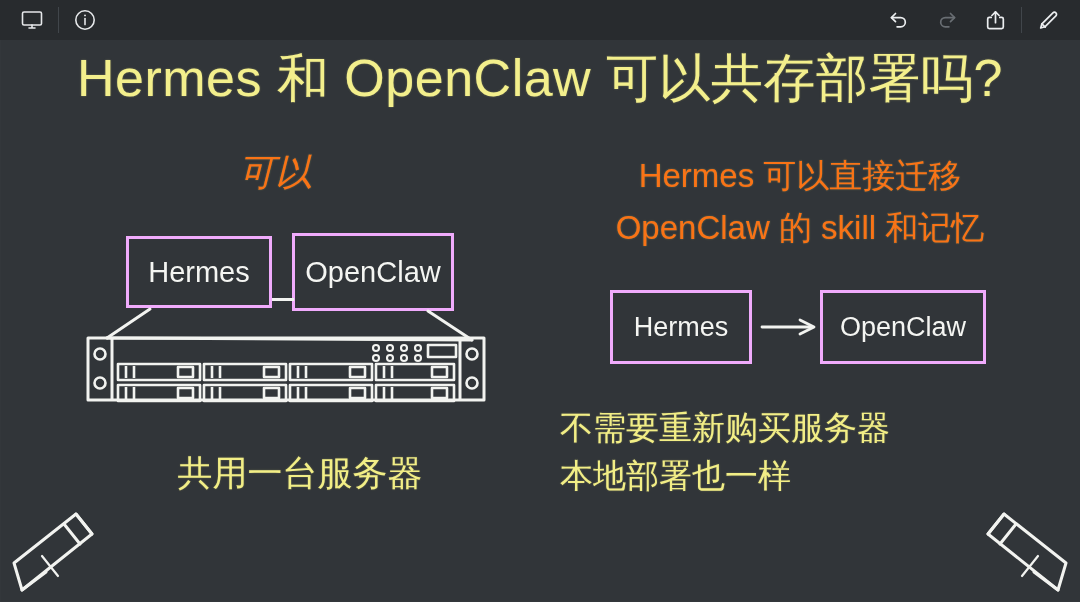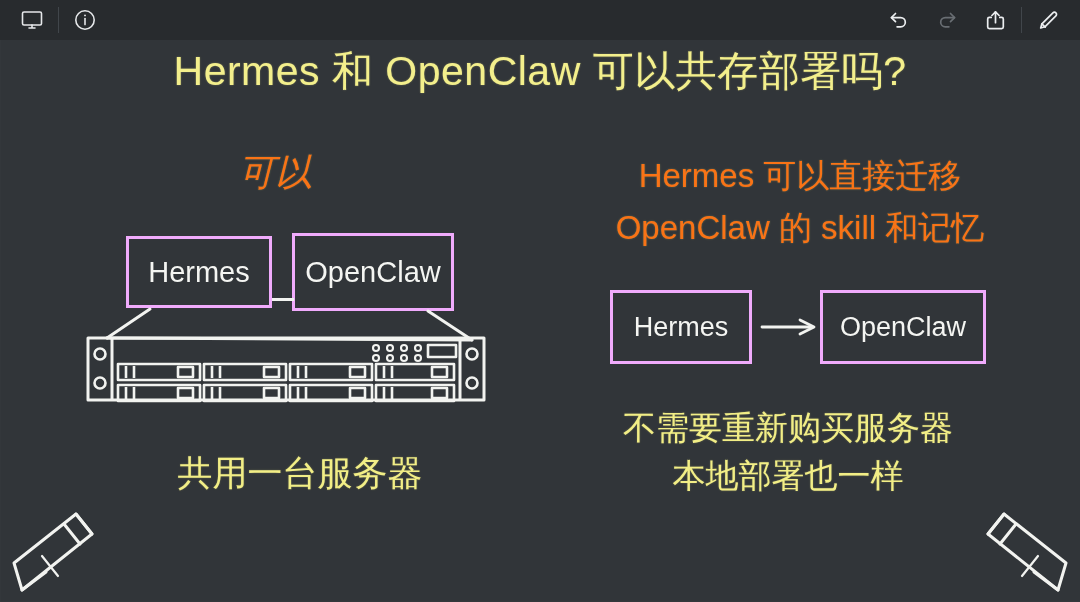--- a/index.html
+++ b/index.html
@@ -70,21 +70,21 @@
   .tb-btn svg { display: block; }
 
   
   .headline {
     position: absolute;
     left: 0;
     top: 44px;
     width: 1080px;
     text-align: center;
     color: #f3ef8c;
-    font-size: 41px;
+    font-size: 52px;
     letter-spacing: 0.5px;
     white-space: nowrap;
     text-shadow: 0 0 2px rgba(243,239,140,0.35);
   }
 
   
   .lbl-keyi {
     position: absolute;
     left: 238px;
     top: 148px;
@@ -113,24 +113,24 @@
     top: 150px;
     width: 480px;
     text-align: center;
     color: #f97316;
     font-size: 33px;
     line-height: 52px;
     text-shadow: 0 0 2px rgba(242,238,134,0.3);
   }
   .right-bottom {
     position: absolute;
-    left: 548px;
+    left: 560px;
     top: 404px;
     width: 480px;
-    text-align: center;
+    text-align: left;
     color: #f2ee86;
     font-size: 33px;
     line-height: 48px;
     text-shadow: 0 0 2px rgba(242,238,134,0.3);
     font-family: Liberation Serif, serif;
   }
   .right-top div, .right-bottom div { white-space: nowrap; }
 
   
   .chalkbox {

